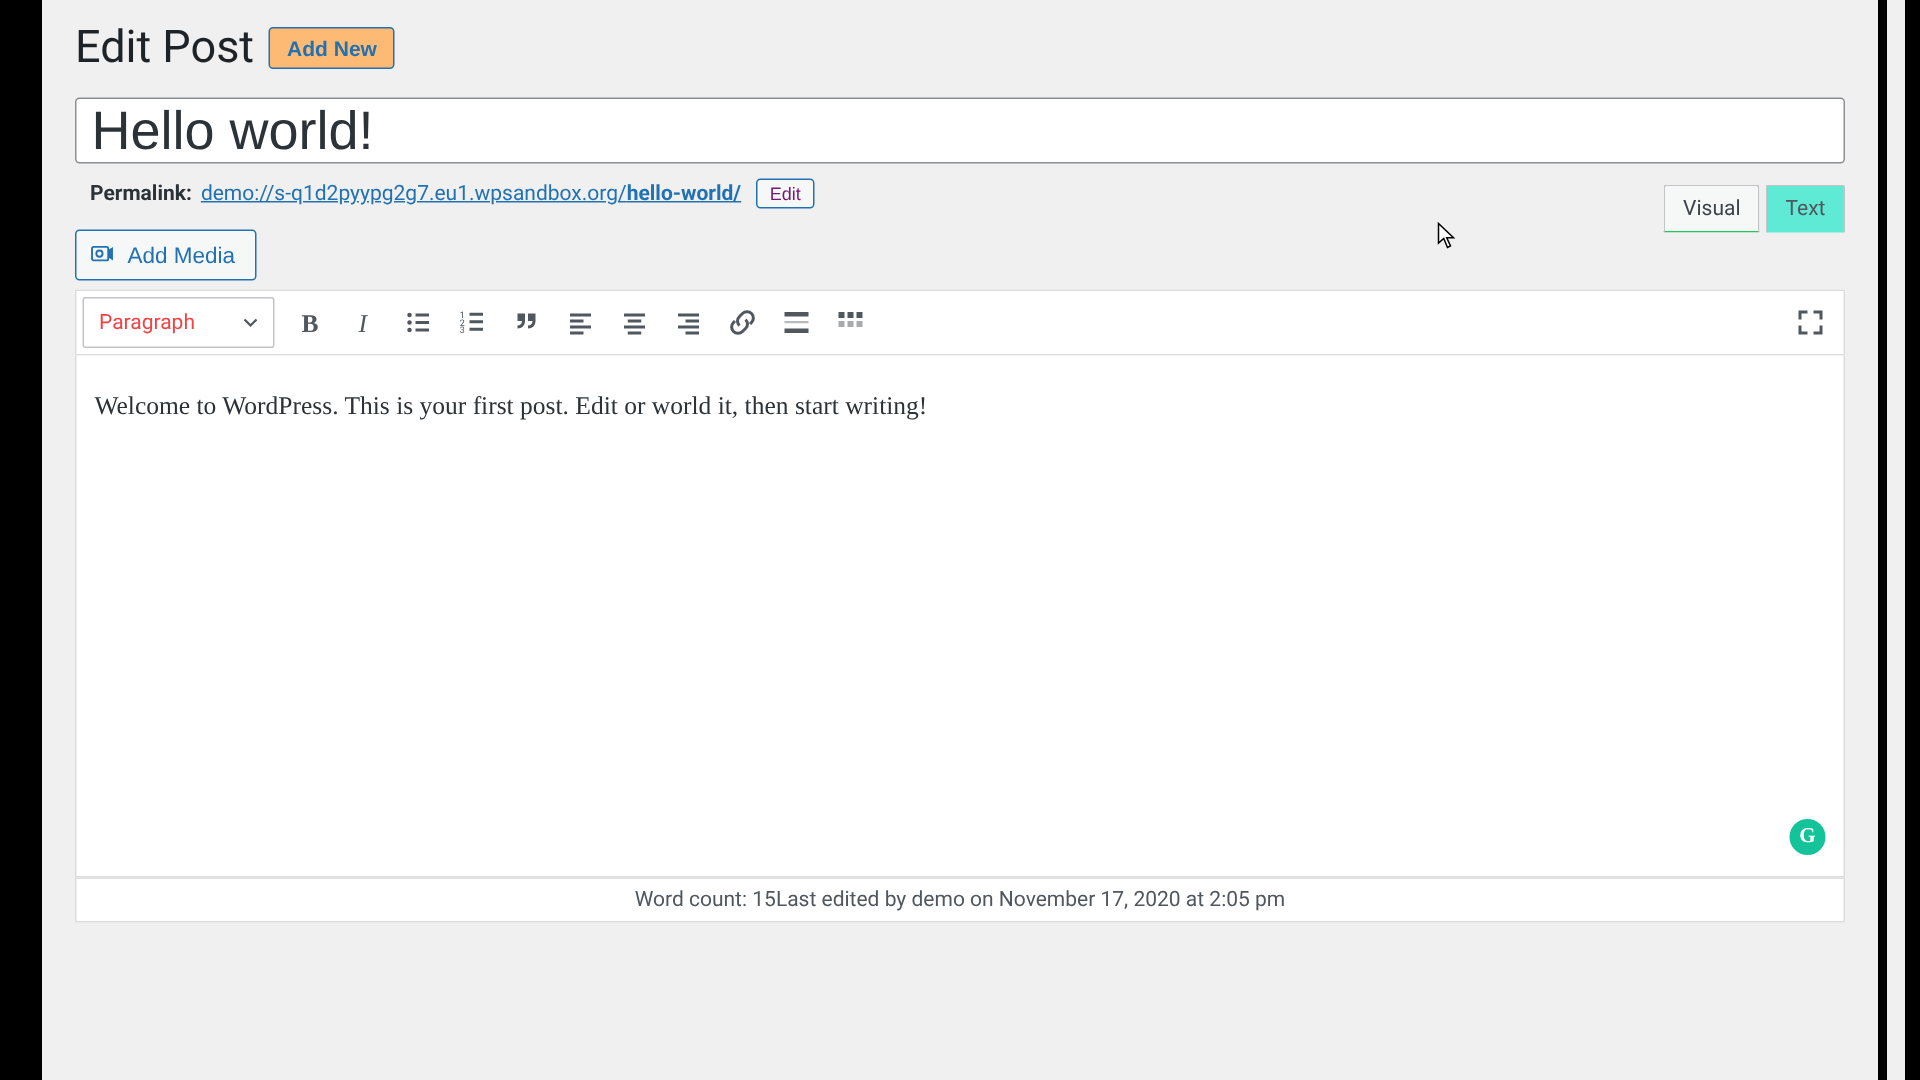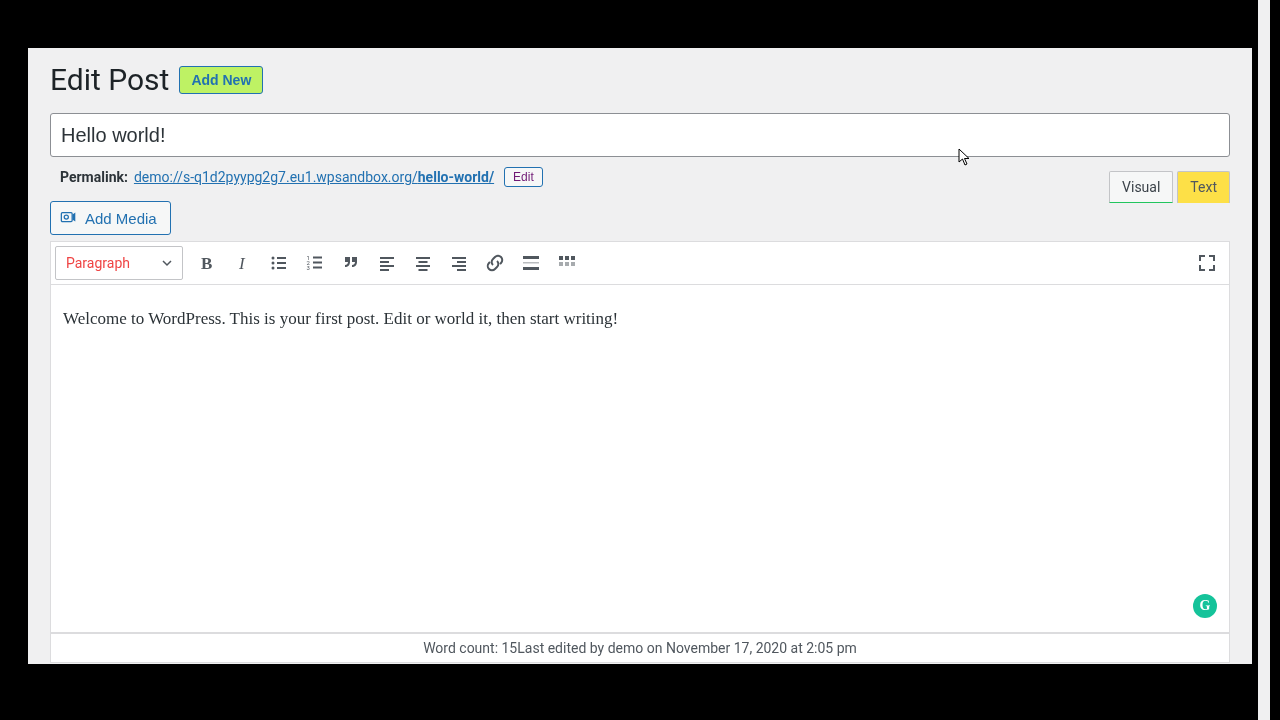--- a/index.html
+++ b/index.html
@@ -9,49 +9,48 @@
   width: 1280px;
   height: 720px;
   overflow: hidden;
   position: relative;
 }
 .page-wrapper {
   position: absolute;
   left: 28px;
   top: 0;
   width: 1224px;
-  height: 616px;
+  height: 720px;
   background: #f0f0f1;
   padding: 14px 22px 0 22px;
-  margin-top: 48px;
 }
 .header-row {
   display: flex;
   align-items: center;
   gap: 10px;
   margin-bottom: 16px;
 }
 .page-title {
   font-size: 30px;
   font-weight: 400;
   color: #1d2327;
 }
 .add-new-btn {
   border: 1px solid #2271b1;
   color: #2271b1;
-  background: #bef264;
+  background: #fdba74;
   font-size: 14px;
   font-weight: 600;
   padding: 5px 11px;
   border-radius: 3px;
   cursor: pointer;
 }
 .title-input {
   width: 100%;
-  font-size: 20px;
+  font-size: 36px;
   padding: 15px 10px;
   border: 1px solid #8c8f94;
   border-radius: 3px;
   font-weight: 400;
   color: #2c3338;
   background: #fff;
   height: 44px;
 }
 .permalink-row {
   display: flex;
@@ -105,21 +104,21 @@
   gap: 4px;
   float: right;
   margin-top: -30px;
 }
 .editor-tab {
   padding: 7px 12px;
   font-size: 14px;
   color: #50575e;
   border: 1px solid #c3c4c7;
   border-bottom: none;
-  background: #fde047;
+  background: #5eead4;
   cursor: pointer;
   border-radius: 2px 2px 0 0;
 }
 .editor-tab.active {
   background: #f6f7f7;
   border-bottom: 1px solid #22c55e;
   color: #3c434a;
 }
 .toolbar {
   display: flex;

